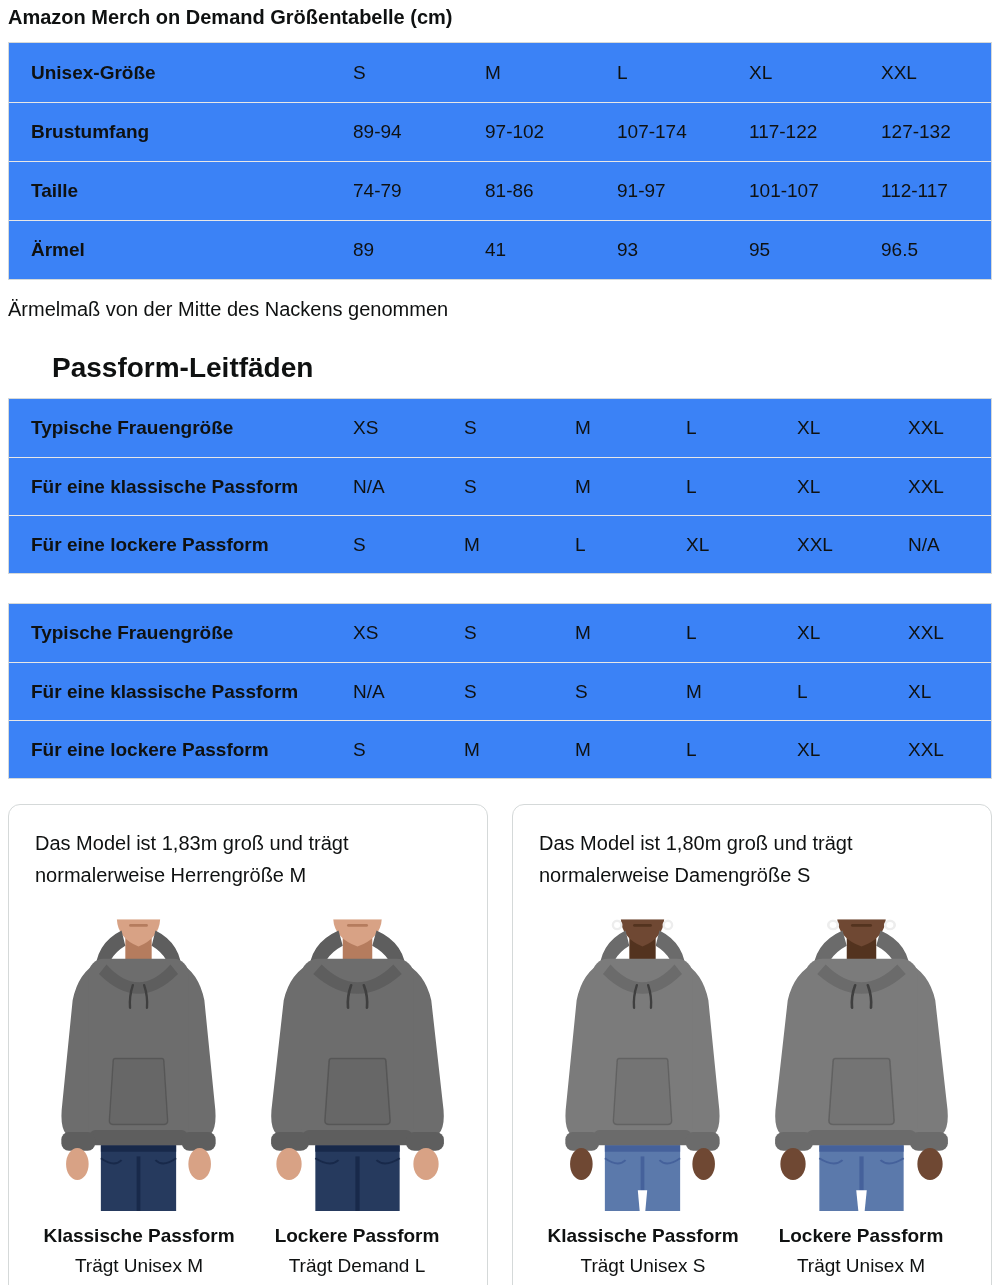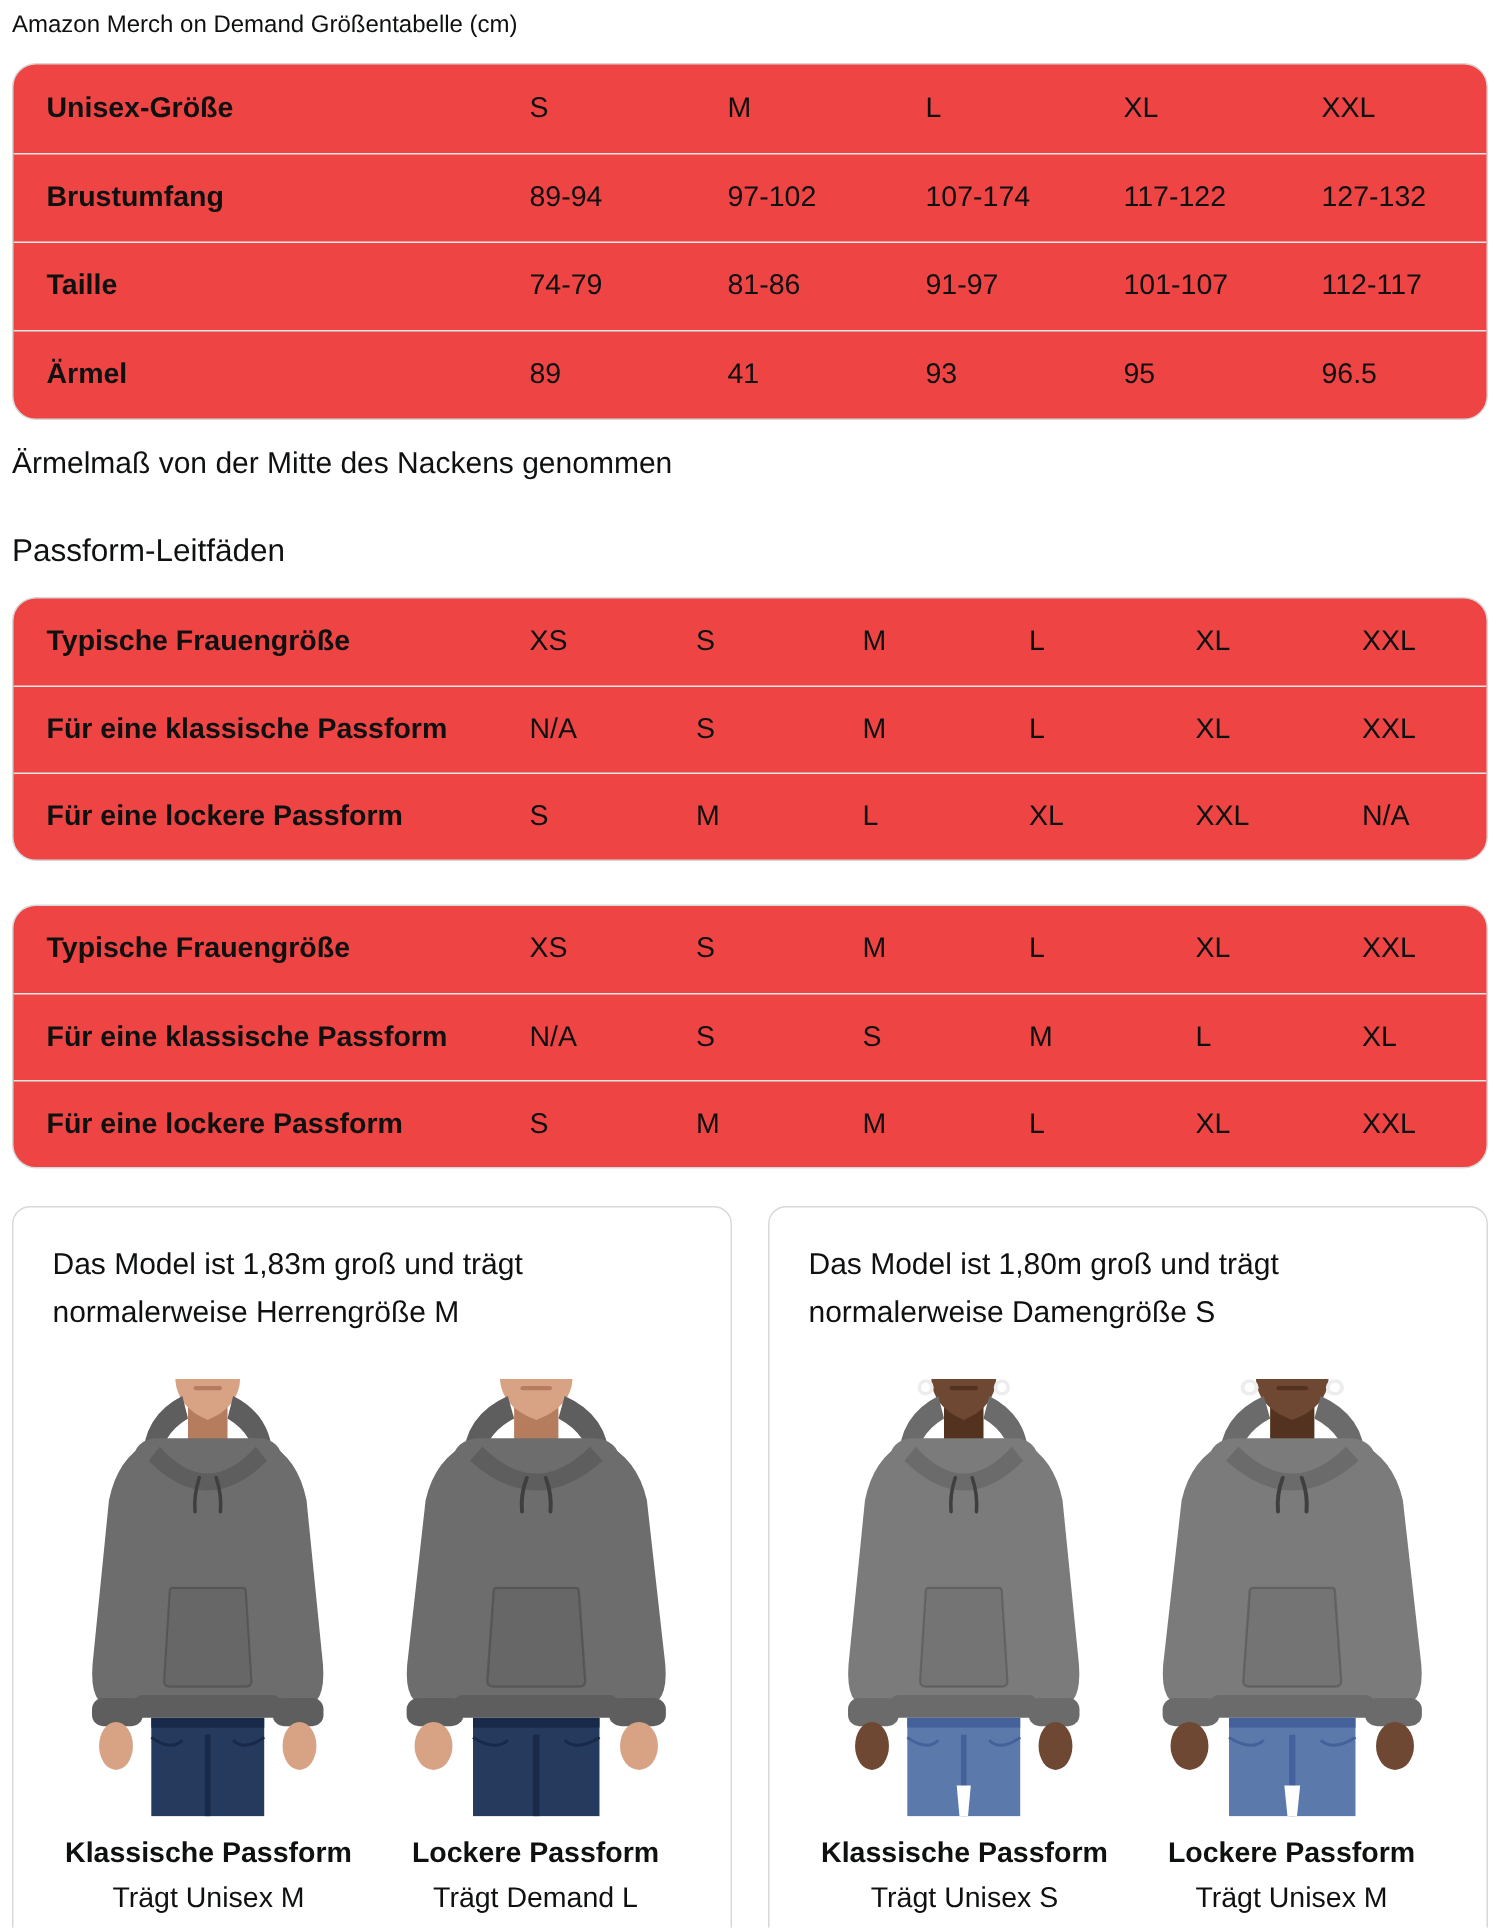--- a/index.html
+++ b/index.html
@@ -5,47 +5,47 @@
   * { margin:0; padding:0; box-sizing:border-box; }
   html,body { background:#ffffff; }
   body {
     width:1000px; height:1285px;
     font-family:"Liberation Sans","DejaVu Sans",sans-serif;
     color:var(--text,#0f1111);
     padding:4px 8px 0 8px;
     overflow:hidden;
   }
   .page-title {
-    font-size:16px; font-weight:400; line-height:26px; padding-left:0;
+    font-size:20px; font-weight:700; line-height:26px; padding-left:0;
   }
   
   .sz-table {
     border:1px solid var(--table-border,#d5d9d9);
-    border-radius:16px;
-    background:#ef4444;
+    border-radius:0;
+    background:#3b82f6;
     overflow:hidden;
   }
   .t1 { margin-top:12px; }
   .trow {
     display:flex; align-items:center;
     padding-left:22px;
     border-top:1px solid var(--row-divider,#e7e7e7);
   }
   .trow:first-child { border-top:none; }
   .t1 .trow { height:59px; }
   .t2 .trow, .t3 .trow { height:58px; }
   .tlabel {
     flex:0 0 322px;
     font-size:19px; font-weight:700;
   }
   .tcell { font-size:19px; font-weight:400; }
   .t1 .tcell { flex:0 0 132px; }
   .t2 .tcell, .t3 .tcell { flex:0 0 111px; }
   .sleeve-note { font-size:20px; margin-top:18px; line-height:22px; }
-  .fit-heading { font-size:21px; font-weight:400; margin-top:34px; margin-bottom:16px; line-height:28px; }
+  .fit-heading { font-size:28px; font-weight:700; margin-top:34px; margin-bottom:16px; line-height:28px;margin-left:44px; }
   .t2 { margin-bottom:29px; }
   
   .cards { display:flex; gap:24px; margin-top:25px; }
   .card {
     flex:1 1 0;
     border:1px solid var(--table-border,#d5d9d9);
     border-radius:12px;
     padding:22px 26px 18px 26px;
     background:#fff;
     height:493px;

